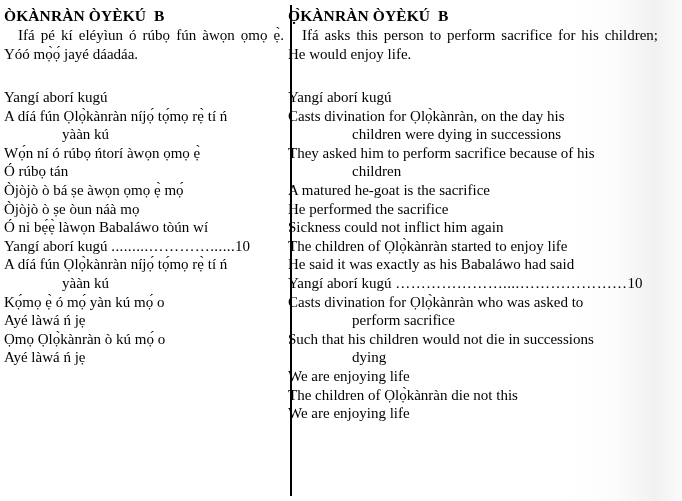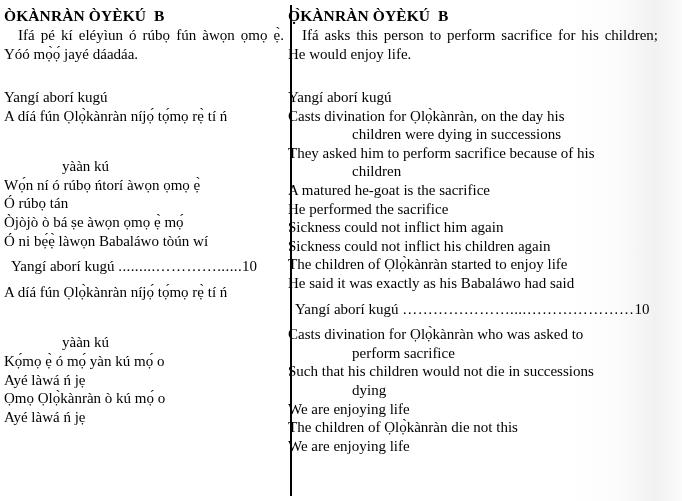--- a/index.html
+++ b/index.html
@@ -100,29 +100,28 @@
   .vline {
     margin: 0;
     white-space: pre-wrap;
   }
   .vline.justify {
     text-align: justify;
     text-justify: inter-word;
   }
   .vline.indent {
     padding-left: 58px;
-    margin-top: 32px;
   }
   .vline.indent-r {
     padding-left: 64px;
   }
 
   
   .leader {
-    margin: 7px;
+    margin: 0;
     display: block;
     white-space: nowrap;
   }
   .leader .dots {
     letter-spacing: 0.4px;
   }
 </style>
 </head>
 <body>
 
@@ -135,20 +134,21 @@
     <h1 class="heading">ÒKÀNRÀN ÒYÈKÚ  B</h1>
     <p class="intro justify">Ifá pé kí eléyìun ó rúbọ fún àwọn ọmọ ẹ̀. Yóó mọ̀ọ́ jayé dáadáa.</p>
     <div class="gap"></div>
     <div class="verse" id="left-verse">
         <p class="vline">Yangí aborí kugú</p>
         <p class="vline">A díá fún Ọlọ̀kànràn níjọ́ tọ́mọ rẹ̀ tí ń</p>
         <p class="vline indent">yààn kú</p>
         <p class="vline">Wọ́n ní ó rúbọ ńtorí àwọn ọmọ ẹ̀</p>
         <p class="vline">Ó rúbọ tán</p>
         <p class="vline">Òjòjò ò bá ṣe àwọn ọmọ ẹ̀ mọ́</p>
+        <p class="vline">Òjòjò ò ṣe òun náà mọ</p>
         <p class="vline">Ó ni bẹ́ẹ̀ làwọn Babaláwo tòún wí</p>
         <p class="leader"><span>Yangí aborí kugú </span><span class="dots">.........…………......</span><span>10</span></p>
         <p class="vline">A díá fún Ọlọ̀kànràn níjọ́ tọ́mọ rẹ̀ tí ń</p>
         <p class="vline indent">yààn kú</p>
         <p class="vline">Kọ́mọ ẹ̀ ó mọ́ yàn kú mọ́ o</p>
         <p class="vline">Ayé làwá ń jẹ</p>
         <p class="vline">Ọmọ Ọlọ̀kànràn ò kú mọ́ o</p>
         <p class="vline">Ayé làwá ń jẹ</p>
       </div>
   </div>
@@ -159,21 +159,20 @@
     <div class="gap"></div>
     <div class="verse" id="right-verse">
         <p class="vline">Yangí aborí kugú</p>
         <p class="vline justify">Casts divination for Ọlọ̀kànràn, on the day his</p>
         <p class="vline indent-r">children were dying in successions</p>
         <p class="vline justify">They asked him to perform sacrifice because of his</p>
         <p class="vline indent-r">children</p>
         <p class="vline">A matured he-goat is the sacrifice</p>
         <p class="vline">He performed the sacrifice</p>
         <p class="vline">Sickness could not inflict him again</p>
-        <p class="vline">Sickness could not inflict his children again</p>
         <p class="vline">The children of Ọlọ̀kànràn started to enjoy life</p>
         <p class="vline">He said it was exactly as his Babaláwo had said</p>
         <p class="leader"><span>Yangí aborí kugú </span><span class="dots">…………………....…………………</span><span>10</span></p>
         <p class="vline justify">Casts divination for Ọlọ̀kànràn who was asked to</p>
         <p class="vline indent-r">perform sacrifice</p>
         <p class="vline justify">Such that his children would not die in successions</p>
         <p class="vline indent-r">dying</p>
         <p class="vline">We are enjoying life</p>
         <p class="vline">The children of Ọlọ̀kànràn die not this</p>
         <p class="vline">We are enjoying life</p>

